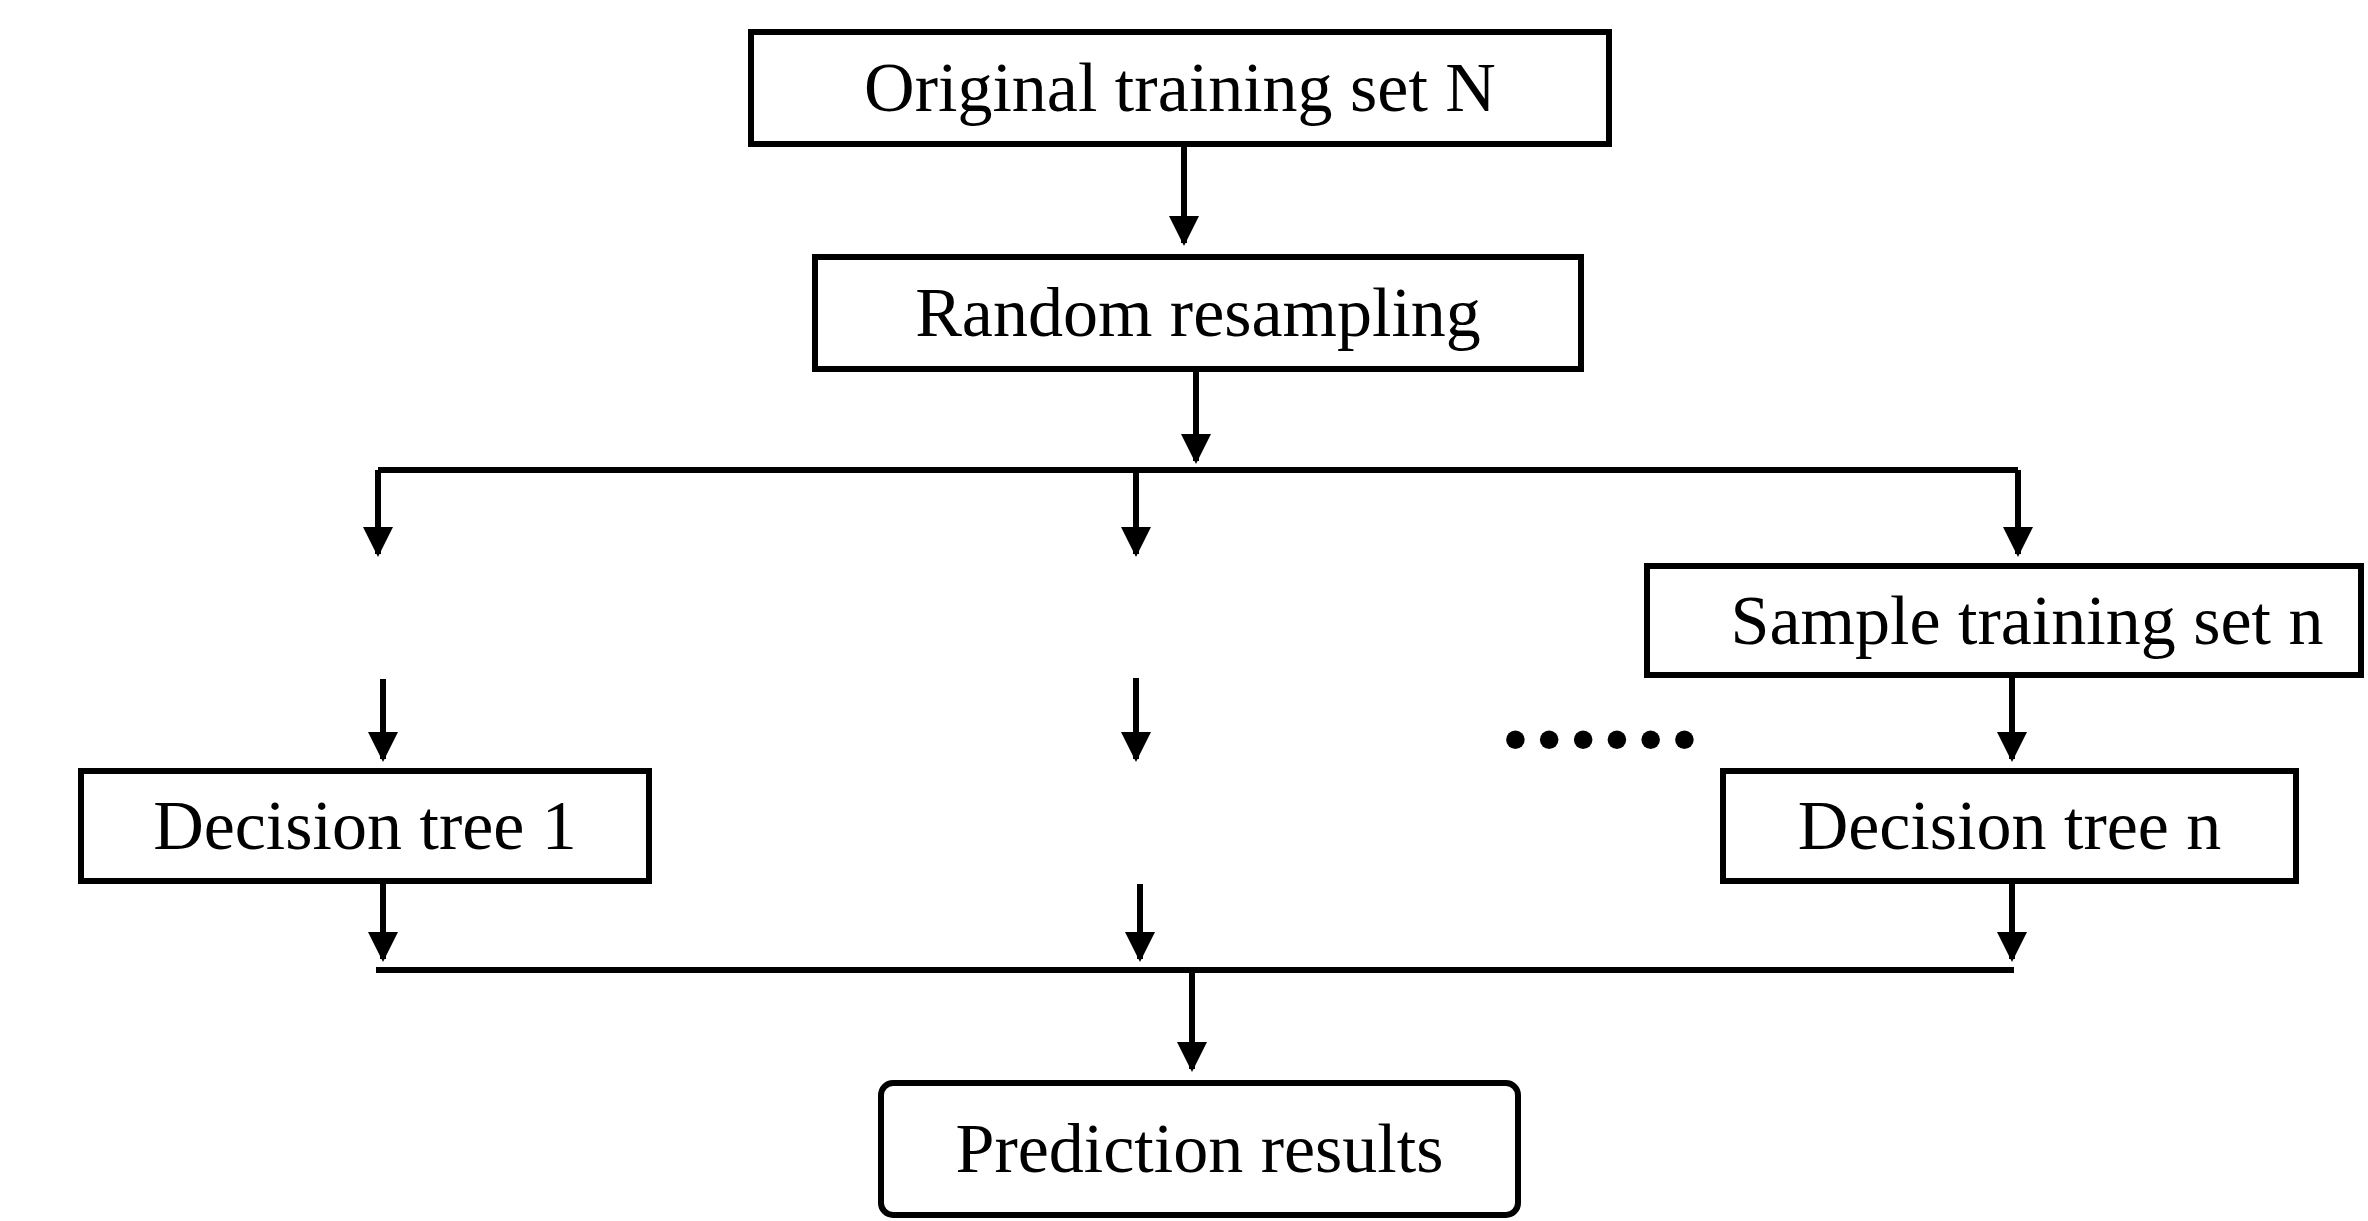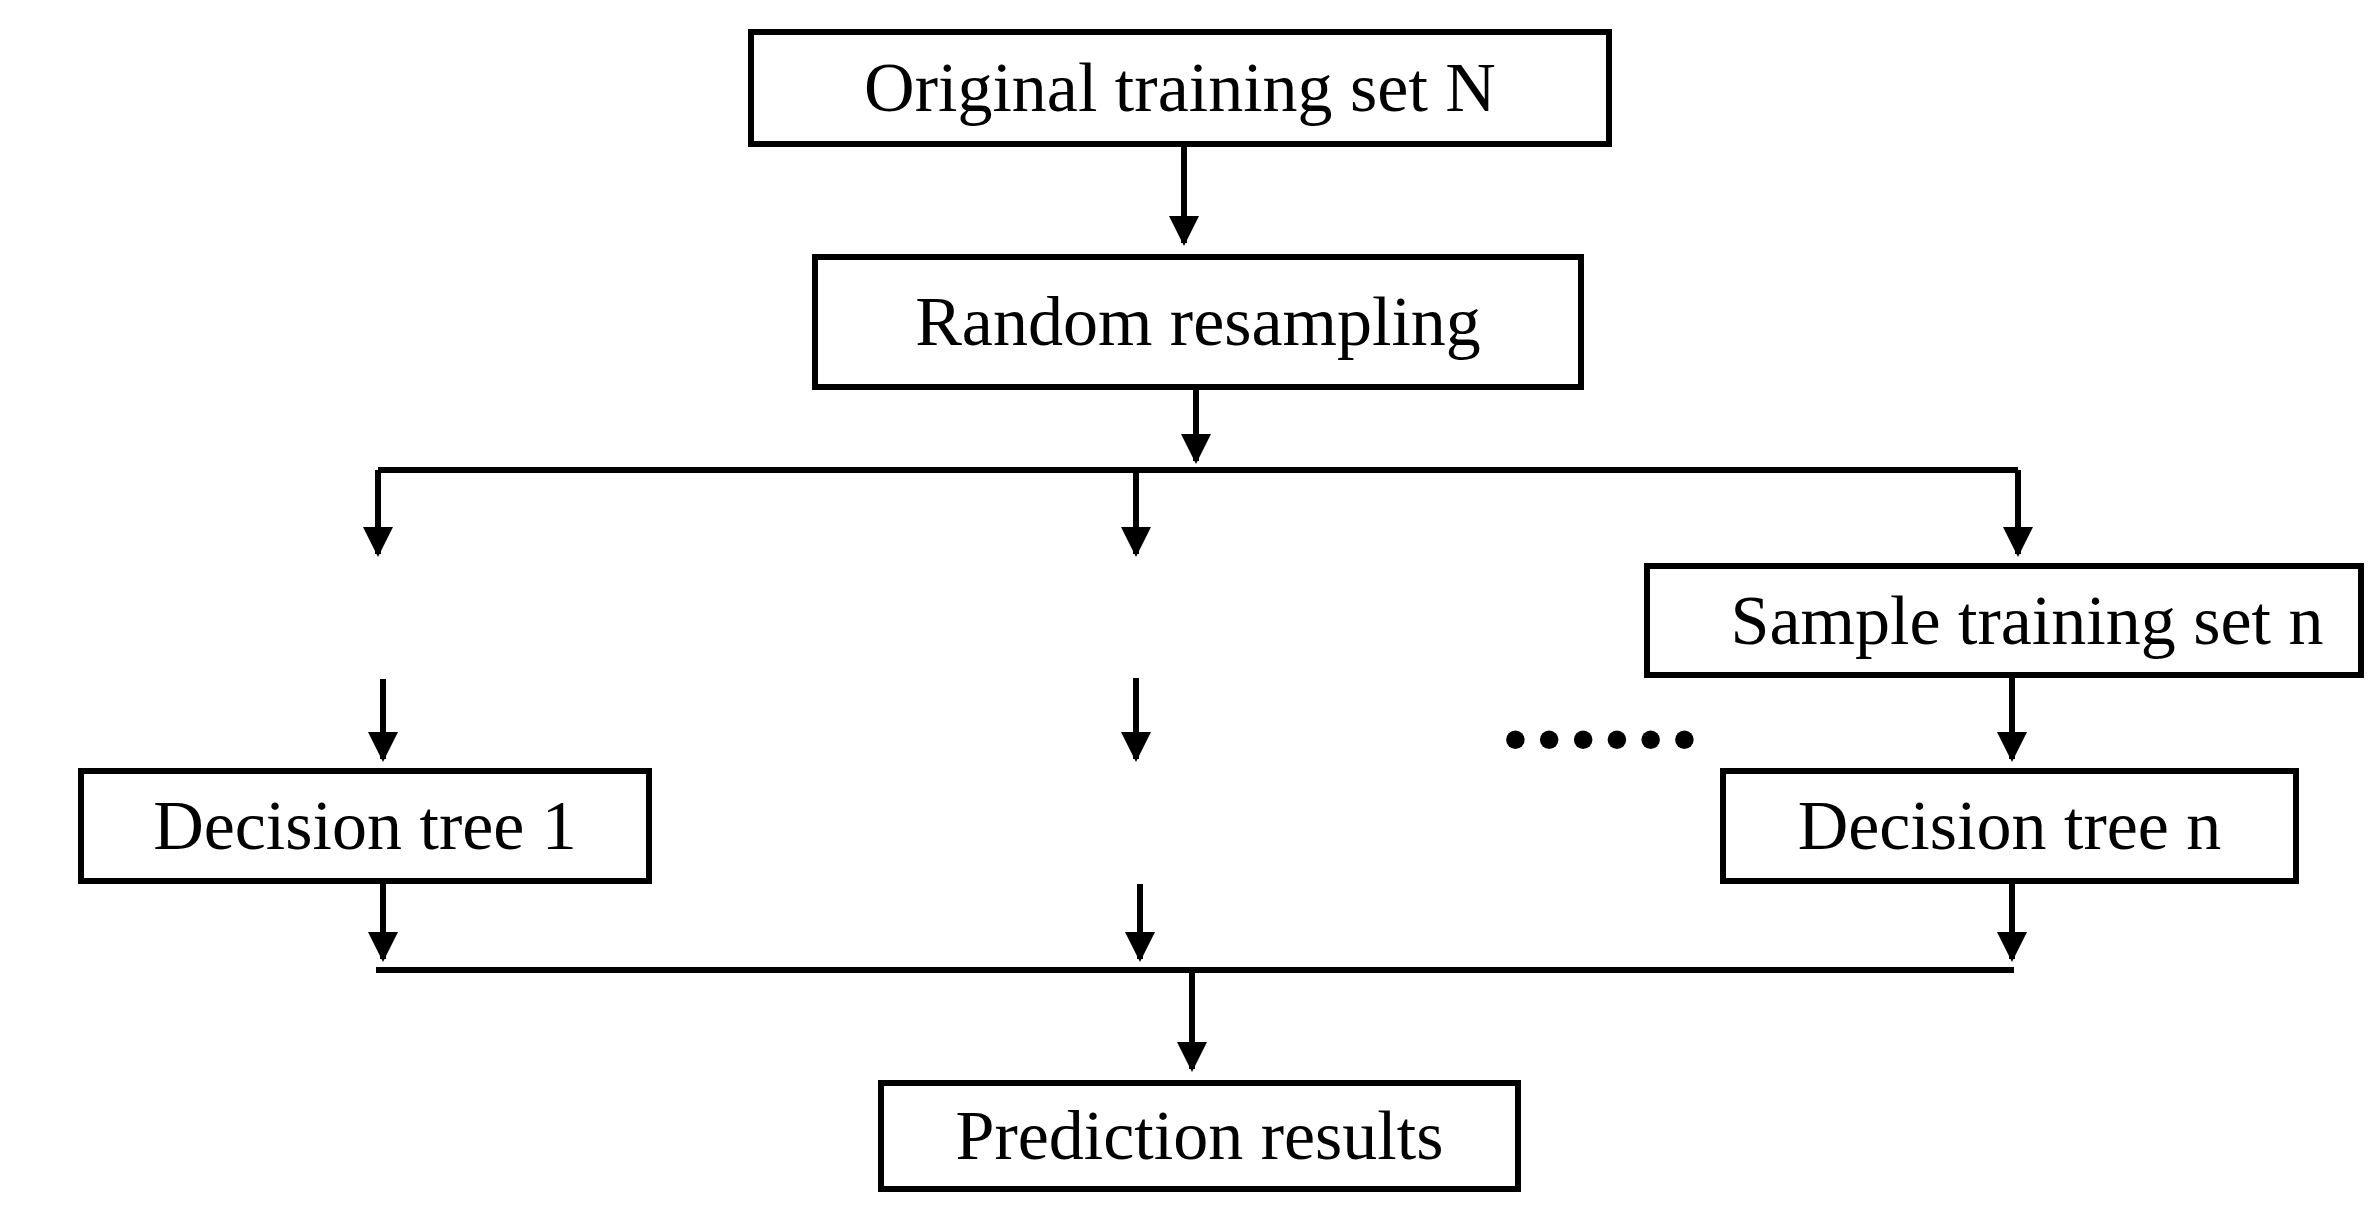--- a/index.html
+++ b/index.html
@@ -34,28 +34,28 @@
     color: #000000;
     display: flex;
     align-items: center;
     justify-content: center;
     font-size: 70px;
     line-height: 1;
     white-space: nowrap;
   }
   
   #node-original    { left: 748px;  top: 29px;   width: 864px; height: 118px; }
-  #node-resampling  { left: 812px;  top: 254px;  width: 772px; height: 136px; justify-content: center; }
+  #node-resampling  { left: 812px;  top: 254px;  width: 772px; height: 118px; justify-content: center; }
   #node-sample-1    { left: 30px;   top: 563px;  width: 710px; height: 116px; }
   #node-sample-2    { left: 785px;  top: 563px;  width: 713px; height: 115px; }
   #node-sample-n    { left: 1644px; top: 563px;  width: 720px; height: 115px; padding-left: 46px; }
   #node-tree-1      { left: 78px;   top: 768px;  width: 574px; height: 116px; }
   #node-tree-2      { left: 862px;  top: 768px;  width: 560px; height: 116px; }
   #node-tree-n      { left: 1720px; top: 768px;  width: 579px; height: 116px; }
-  #node-prediction  { left: 878px;  top: 1080px; width: 643px; height: 112px; }
+  #node-prediction  { left: 878px;  top: 1080px; width: 643px; height: 138px; border-radius: 15px; }
 
   #ellipsis {
     position: absolute;
     left: 1498px;
     top: 663px;
     font-family: "DejaVu Serif", serif;
     font-weight: 700;
     font-size: 100px;
     line-height: 100px;
     letter-spacing: -1px;

